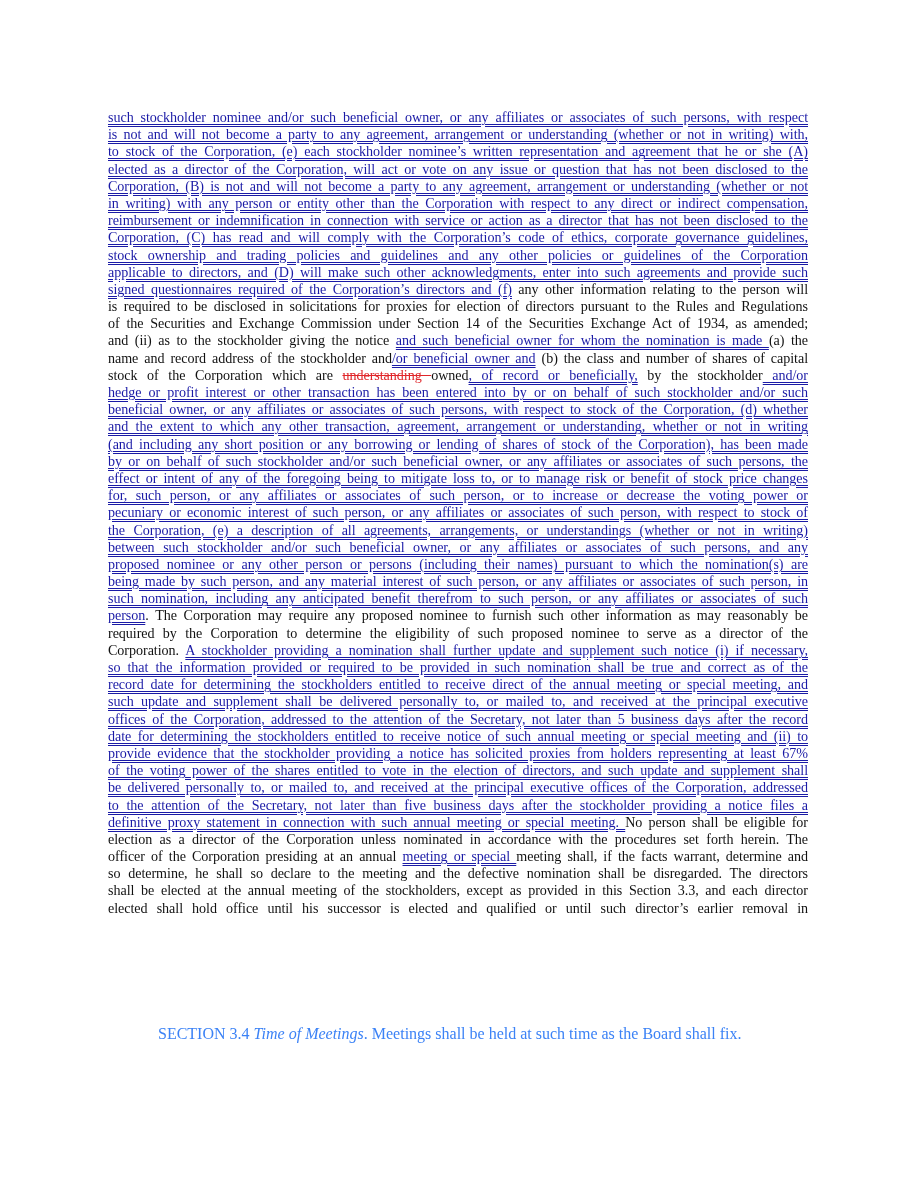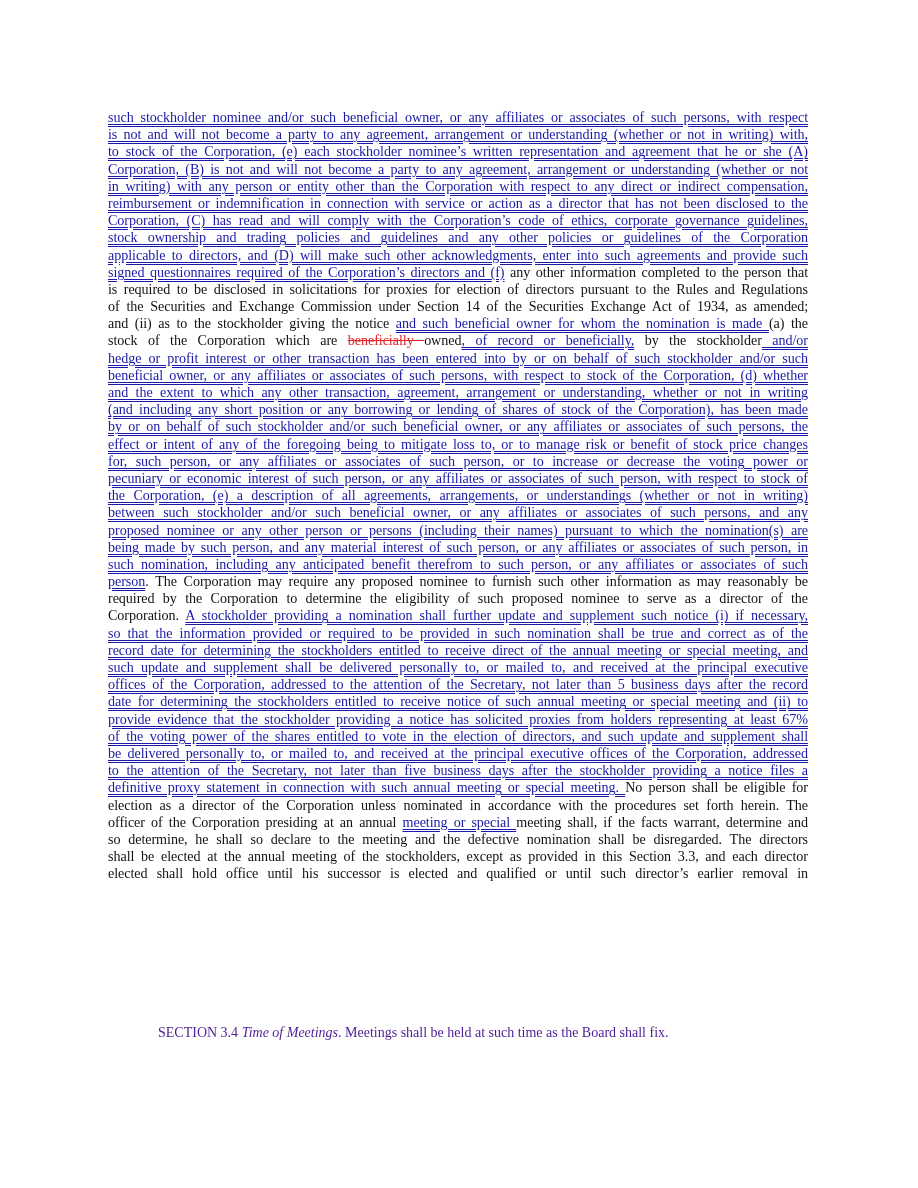--- a/index.html
+++ b/index.html
@@ -25,43 +25,45 @@
     text-decoration-thickness: 1px;
     text-underline-offset: 2px;
   }
   .del {
     color: #e0262a;
     text-decoration: line-through #e0262a;
   }
   .sec {
     position: absolute; left: 158px; top: 1025px;
     font-family: "Liberation Serif", "DejaVu Serif", serif;
-    font-size: 14px; color: #4c1d95; white-space: nowrap;
+    font-size: 16px; color: #3b82f6; white-space: nowrap;
   }
   .sec i { font-style: italic; }
 </style>
 </head>
 <body>
 
 <div class="page">
   <div class="para" id="para">
       <div class="line"><span class="ins">such stockholder nominee and/or such beneficial owner, or any affiliates or associates of such persons, with respect</span></div>
       <div class="line"><span class="ins">is not and will not become a party to any agreement, arrangement or understanding (whether or not in writing) with,</span></div>
       <div class="line"><span class="ins">to stock of the Corporation, (e) each stockholder nominee’s written representation and agreement that he or she (A)</span></div>
+      <div class="line"><span class="ins">elected as a director of the Corporation, will act or vote on any issue or question that has not been disclosed to the</span></div>
       <div class="line"><span class="ins">Corporation, (B) is not and will not become a party to any agreement, arrangement or understanding (whether or not</span></div>
       <div class="line"><span class="ins">in writing) with any person or entity other than the Corporation with respect to any direct or indirect compensation,</span></div>
       <div class="line"><span class="ins">reimbursement or indemnification in connection with service or action as a director that has not been disclosed to the</span></div>
       <div class="line"><span class="ins">Corporation, (C) has read and will comply with the Corporation’s code of ethics, corporate governance guidelines,</span></div>
       <div class="line"><span class="ins">stock ownership and trading policies and guidelines and any other policies or guidelines of the Corporation</span></div>
       <div class="line"><span class="ins">applicable to directors, and (D) will make such other acknowledgments, enter into such agreements and provide such</span></div>
-      <div class="line"><span class="ins">signed questionnaires required of the Corporation’s directors and (f)</span><span> any other information completed to the person that</span></div>
+      <div class="line"><span class="ins">signed questionnaires required of the Corporation’s directors and (f)</span><span> any other information relating to the person will</span></div>
       <div class="line"><span>is required to be disclosed in solicitations for proxies for election of directors pursuant to the Rules and Regulations</span></div>
       <div class="line"><span>of the Securities and Exchange Commission under Section 14 of the Securities Exchange Act of 1934, as amended;</span></div>
       <div class="line"><span>and (ii) as to the stockholder giving the notice </span><span class="ins">and such beneficial owner for whom the nomination is made </span><span>(a) the</span></div>
-      <div class="line"><span>stock of the Corporation which are </span><span class="del">beneficially </span><span>owned</span><span class="ins">, of record or beneficially,</span><span> by the stockholder</span><span class="ins"> and/or</span></div>
+      <div class="line"><span>name and record address of the stockholder and</span><span class="ins">/or beneficial owner and</span><span> (b) the class and number of shares of capital</span></div>
+      <div class="line"><span>stock of the Corporation which are </span><span class="del">understanding </span><span>owned</span><span class="ins">, of record or beneficially,</span><span> by the stockholder</span><span class="ins"> and/or</span></div>
       <div class="line"><span class="ins">hedge or profit interest or other transaction has been entered into by or on behalf of such stockholder and/or such</span></div>
       <div class="line"><span class="ins">beneficial owner, or any affiliates or associates of such persons, with respect to stock of the Corporation, (d) whether</span></div>
       <div class="line"><span class="ins">and the extent to which any other transaction, agreement, arrangement or understanding, whether or not in writing</span></div>
       <div class="line"><span class="ins">(and including any short position or any borrowing or lending of shares of stock of the Corporation), has been made</span></div>
       <div class="line"><span class="ins">by or on behalf of such stockholder and/or such beneficial owner, or any affiliates or associates of such persons, the</span></div>
       <div class="line"><span class="ins">effect or intent of any of the foregoing being to mitigate loss to, or to manage risk or benefit of stock price changes</span></div>
       <div class="line"><span class="ins">for, such person, or any affiliates or associates of such person, or to increase or decrease the voting power or</span></div>
       <div class="line"><span class="ins">pecuniary or economic interest of such person, or any affiliates or associates of such person, with respect to stock of</span></div>
       <div class="line"><span class="ins">the Corporation, (e) a description of all agreements, arrangements, or understandings (whether or not in writing)</span></div>
       <div class="line"><span class="ins">between such stockholder and/or such beneficial owner, or any affiliates or associates of such persons, and any</span></div>

